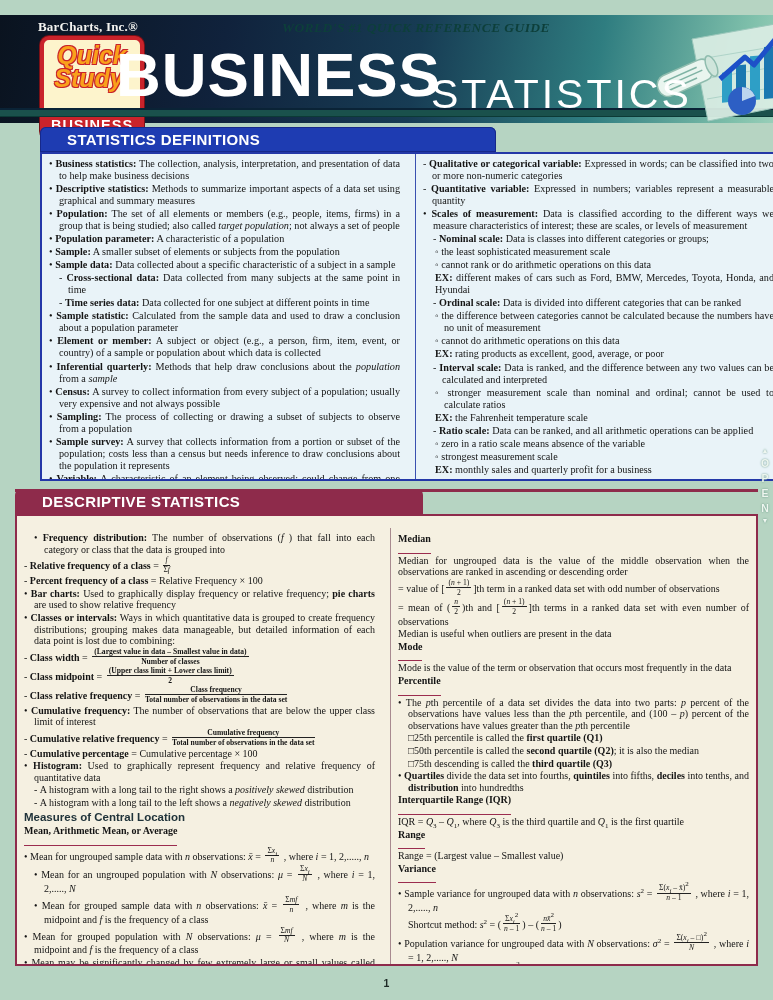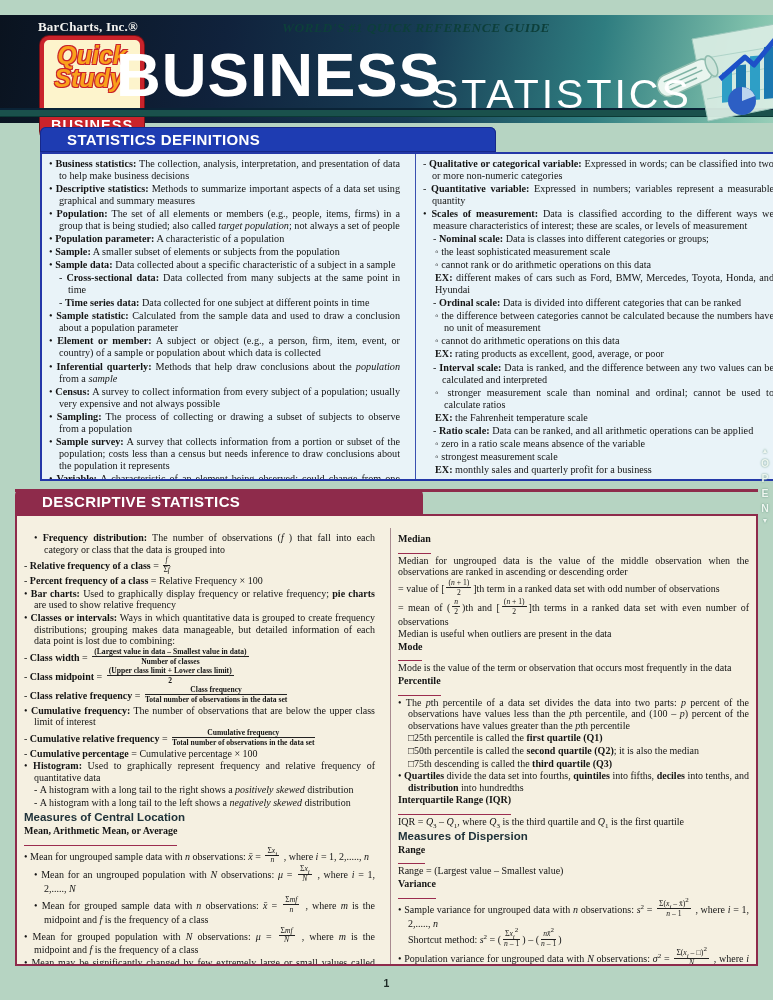--- a/index.html
+++ b/index.html
@@ -213,21 +213,20 @@
         </div>
         <div class="it k-b ind0"><span class="mk">•&nbsp;</span><span>The </span><span class="si">p</span><span>th percentile of a data set divides the data into two parts: </span><span class="si">p</span><span> percent of the observations have values less than the </span><span class="si">p</span><span>th percentile, and (100 – </span><span class="si">p</span><span>) percent of the observations have values greater than the </span><span class="si">p</span><span>th percentile</span></div>
         <div class="it k-q ind1"><span class="mk">□</span><span>25th percentile is called the </span><span class="sb">first quartile (Q1)</span></div>
         <div class="it k-q ind1"><span class="mk">□</span><span>50th percentile is called the </span><span class="sb">second quartile (Q2)</span><span>; it is also the median</span></div>
         <div class="it k-q ind1"><span class="mk">□</span><span>75th descending is called the </span><span class="sb">third quartile (Q3)</span></div>
         <div class="it k-b ind0"><span class="mk">•&nbsp;</span><span class="sb">Quartiles</span><span> divide the data set into fourths, </span><span class="sb">quintiles</span><span> into fifths, </span><span class="sb">deciles</span><span> into tenths, and </span><span class="sb">distribution</span><span> into hundredths</span></div>
         <div class="it k-h2 ind0">
           <span>Interquartile Range (IQR)</span>
         </div>
         <div class="it k-p ind0"><span>IQR = </span><span class="si">Q</span><span class="ssub">3</span><span> – </span><span class="si">Q</span><span class="ssub">1</span><span>, where </span><span class="si">Q</span><span class="ssub">3</span><span> is the third quartile and </span><span class="si">Q</span><span class="ssub">1</span><span> is the first quartile</span></div>
-        <div class="it k-h1 ind0"><span>Measures of Dispersion</span></div>
         <div class="it k-h2 ind0">
           <span>Range</span>
         </div>
         <div class="it k-p ind0"><span>Range = (Largest value – Smallest value)</span></div>
         <div class="it k-h2 ind0">
           <span>Variance</span>
         </div>
         <div class="it k-b ind0"><span class="mk">•&nbsp;</span><span>Sample variance for ungrouped data with </span><span class="si">n</span><span> observations: </span><span class="si">s</span><span class="ssup">2</span><span> = </span><span class="fr"><span class="fn"><span>Σ(</span><span class="si">x</span><span class="si ssub">i</span><span> – x̄)</span><span class="ssup">2</span></span><span class="fd"><span class="si">n</span><span> – 1</span></span></span><span> , where </span><span class="si">i</span><span> = 1, 2,....., </span><span class="si">n</span></div>
         <div class="it k-p ind1"><span>Shortcut method: </span><span class="si">s</span><span class="ssup">2</span><span> = (</span><span class="fr"><span class="fn"><span>Σ</span><span class="si">x</span><span class="si ssub">i</span><span class="ssup">2</span></span><span class="fd"><span class="si">n</span><span> – 1</span></span></span><span>) – (</span><span class="fr"><span class="fn"><span class="si">n</span><span class="si">x̄</span><span class="ssup">2</span></span><span class="fd"><span class="si">n</span><span> – 1</span></span></span><span>)</span></div>
         <div class="it k-b ind0"><span class="mk">•&nbsp;</span><span>Population variance for ungrouped data with </span><span class="si">N</span><span> observations: </span><span class="si">σ</span><span class="ssup">2</span><span> = </span><span class="fr"><span class="fn"><span>Σ(</span><span class="si">x</span><span class="si ssub">i</span><span> – □)</span><span class="ssup">2</span></span><span class="fd"><span class="si">N</span></span></span><span> , where </span><span class="si">i</span><span> = 1, 2,....., </span><span class="si">N</span></div>

